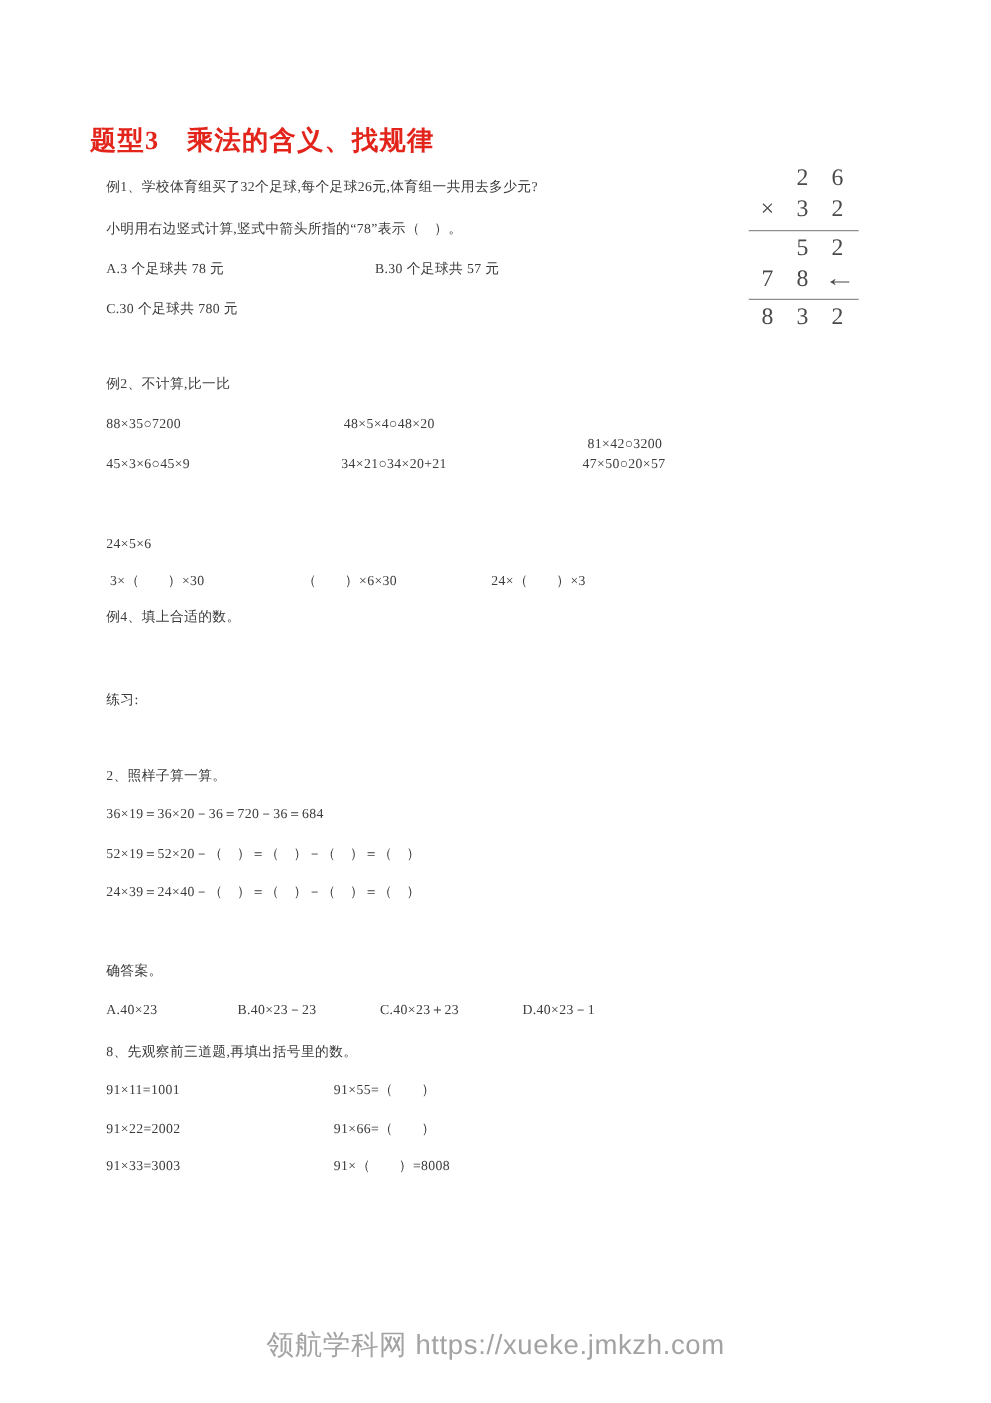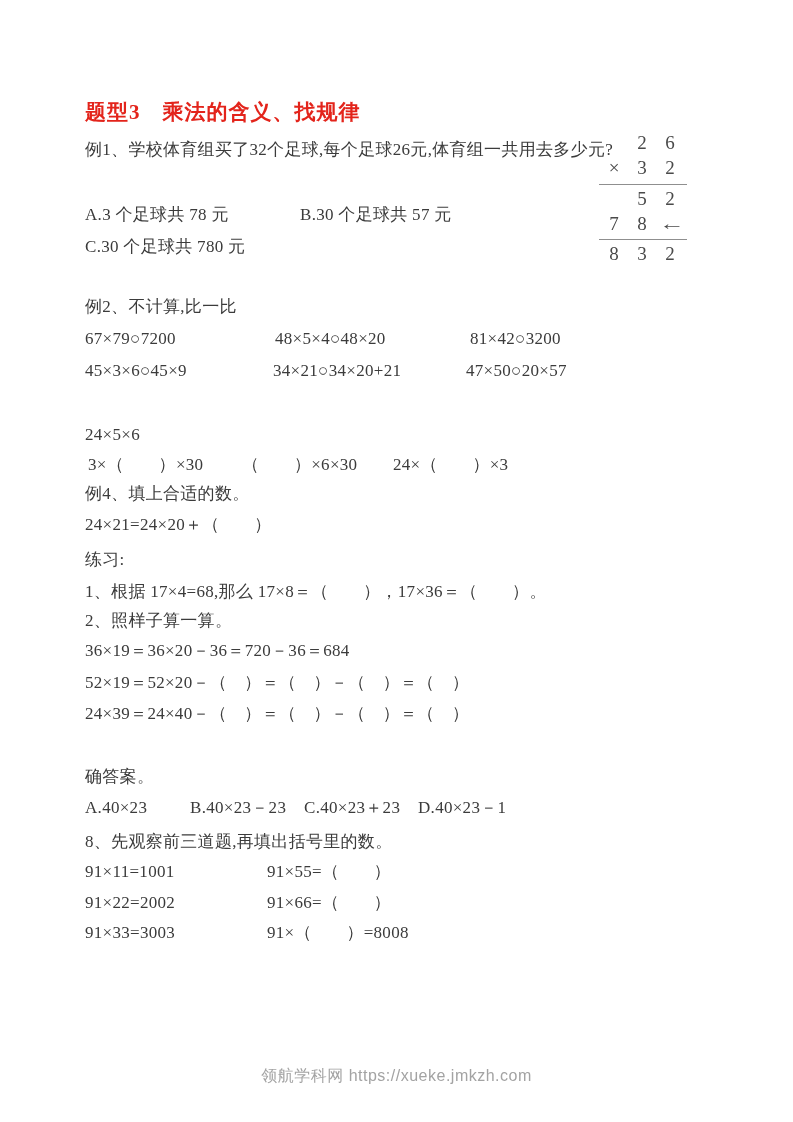--- a/index.html
+++ b/index.html
@@ -3,21 +3,21 @@
 <meta charset="utf-8">
 <style>
   html,body { margin:0; padding:0; background:#ffffff; }
   .page {
     position:relative; width:793px; height:1122px; background:#ffffff;
     overflow:hidden;
     font-family:"Liberation Serif","DejaVu Serif",serif;
   }
   .t {
     position:absolute;
-    font-size:17px; line-height:22px;
+    font-size:11px; line-height:22px;
     color:var(--c-body,#3b3b3b);
     white-space:pre;
     letter-spacing:0.3px;
   }
   .title {
     font-size:21px; line-height:28px; font-weight:bold;
     color:var(--c-title,#e3241b); letter-spacing:1px;
   }
   .vc {
     position:absolute; width:26px; text-align:center;
@@ -27,32 +27,33 @@
   .hline {
     position:absolute; height:0; border-top:1.6px solid #8f8f8f;
   }
   .arrow {
     font-size:19px; line-height:24px; color:var(--c-calc,#4a4a4a);
     transform:scaleX(1.35); transform-origin:left center;
   }
   .footer {
     position:absolute; left:0; width:793px; text-align:center;
     font-family:"Liberation Sans","DejaVu Sans",sans-serif;
-    font-size:16px; line-height:24px; color:var(--c-footer,#a3a3a3);
+    font-size:22px; line-height:24px; color:var(--c-footer,#a3a3a3);
     letter-spacing:0.5px;
   }
 </style>
 </head>
 <body>
 
 <div class="page">
 
-  <div class="t title" style="top:98px;left:85px">题型3　乘法的含义、找规律</div>
+  <div class="t title" style="top:98px;left:72px">题型3　乘法的含义、找规律</div>
 
   <div class="t" style="top:139px;left:85px">例1、学校体育组买了32个足球,每个足球26元,体育组一共用去多少元?</div>
+  <div class="t" style="top:172px;left:85px">小明用右边竖式计算,竖式中箭头所指的“78”表示（　）。</div>
   <div class="t" style="top:204px;left:85px">A.3 个足球共 78 元</div>
   <div class="t" style="top:204px;left:300px">B.30 个足球共 57 元</div>
   <div class="t" style="top:236px;left:85px">C.30 个足球共 780 元</div>
 
   <div>
     <span class="vc" style="top:131px;left:629px">2</span>
     <span class="vc" style="top:131px;left:657px">6</span>
 
     <span class="vc" style="top:156px;left:601px">×</span>
     <span class="vc" style="top:156px;left:629px">3</span>
@@ -68,37 +69,35 @@
     <span class="vc arrow" style="top:212px;left:659px;text-align:left">←</span>
 
     <div class="hline" style="top:239px;left:599px;width:88px"></div>
 
     <span class="vc" style="top:242px;left:601px">8</span>
     <span class="vc" style="top:242px;left:629px">3</span>
     <span class="vc" style="top:242px;left:657px">2</span>
   </div>
 
   <div class="t" style="top:296px;left:85px">例2、不计算,比一比</div>
-  <div class="t" style="top:328px;left:85px">67×79○7200</div>
+  <div class="t" style="top:328px;left:85px">88×35○7200</div>
   <div class="t" style="top:328px;left:275px">48×5×4○48×20</div>
-  <div class="t" style="top:328px;left:470px">81×42○3200</div>
+  <div class="t" style="top:344px;left:470px">81×42○3200</div>
   <div class="t" style="top:360px;left:85px">45×3×6○45×9</div>
   <div class="t" style="top:360px;left:273px">34×21○34×20+21</div>
   <div class="t" style="top:360px;left:466px">47×50○20×57</div>
 
   <div class="t" style="top:424px;left:85px">24×5×6</div>
   <div class="t" style="top:454px;left:88px">3×（　　）×30</div>
   <div class="t" style="top:454px;left:242px">（　　）×6×30</div>
   <div class="t" style="top:454px;left:393px">24×（　　）×3</div>
 
   <div class="t" style="top:483px;left:85px">例4、填上合适的数。</div>
-  <div class="t" style="top:514px;left:85px">24×21=24×20＋（　　）</div>
 
   <div class="t" style="top:549px;left:85px">练习:</div>
-  <div class="t" style="top:581px;left:85px">1、根据 17×4=68,那么 17×8＝（　　），17×36＝（　　）。</div>
   <div class="t" style="top:610px;left:85px">2、照样子算一算。</div>
   <div class="t" style="top:640px;left:85px">36×19＝36×20－36＝720－36＝684</div>
   <div class="t" style="top:672px;left:85px">52×19＝52×20－（　）＝（　）－（　）＝（　）</div>
   <div class="t" style="top:703px;left:85px">24×39＝24×40－（　）＝（　）－（　）＝（　）</div>
   <div class="t" style="top:766px;left:85px">确答案。</div>
   <div class="t" style="top:797px;left:85px">A.40×23</div>
   <div class="t" style="top:797px;left:190px">B.40×23－23</div>
   <div class="t" style="top:797px;left:304px">C.40×23＋23</div>
   <div class="t" style="top:797px;left:418px">D.40×23－1</div>
   <div class="t" style="top:831px;left:85px">8、先观察前三道题,再填出括号里的数。</div>

